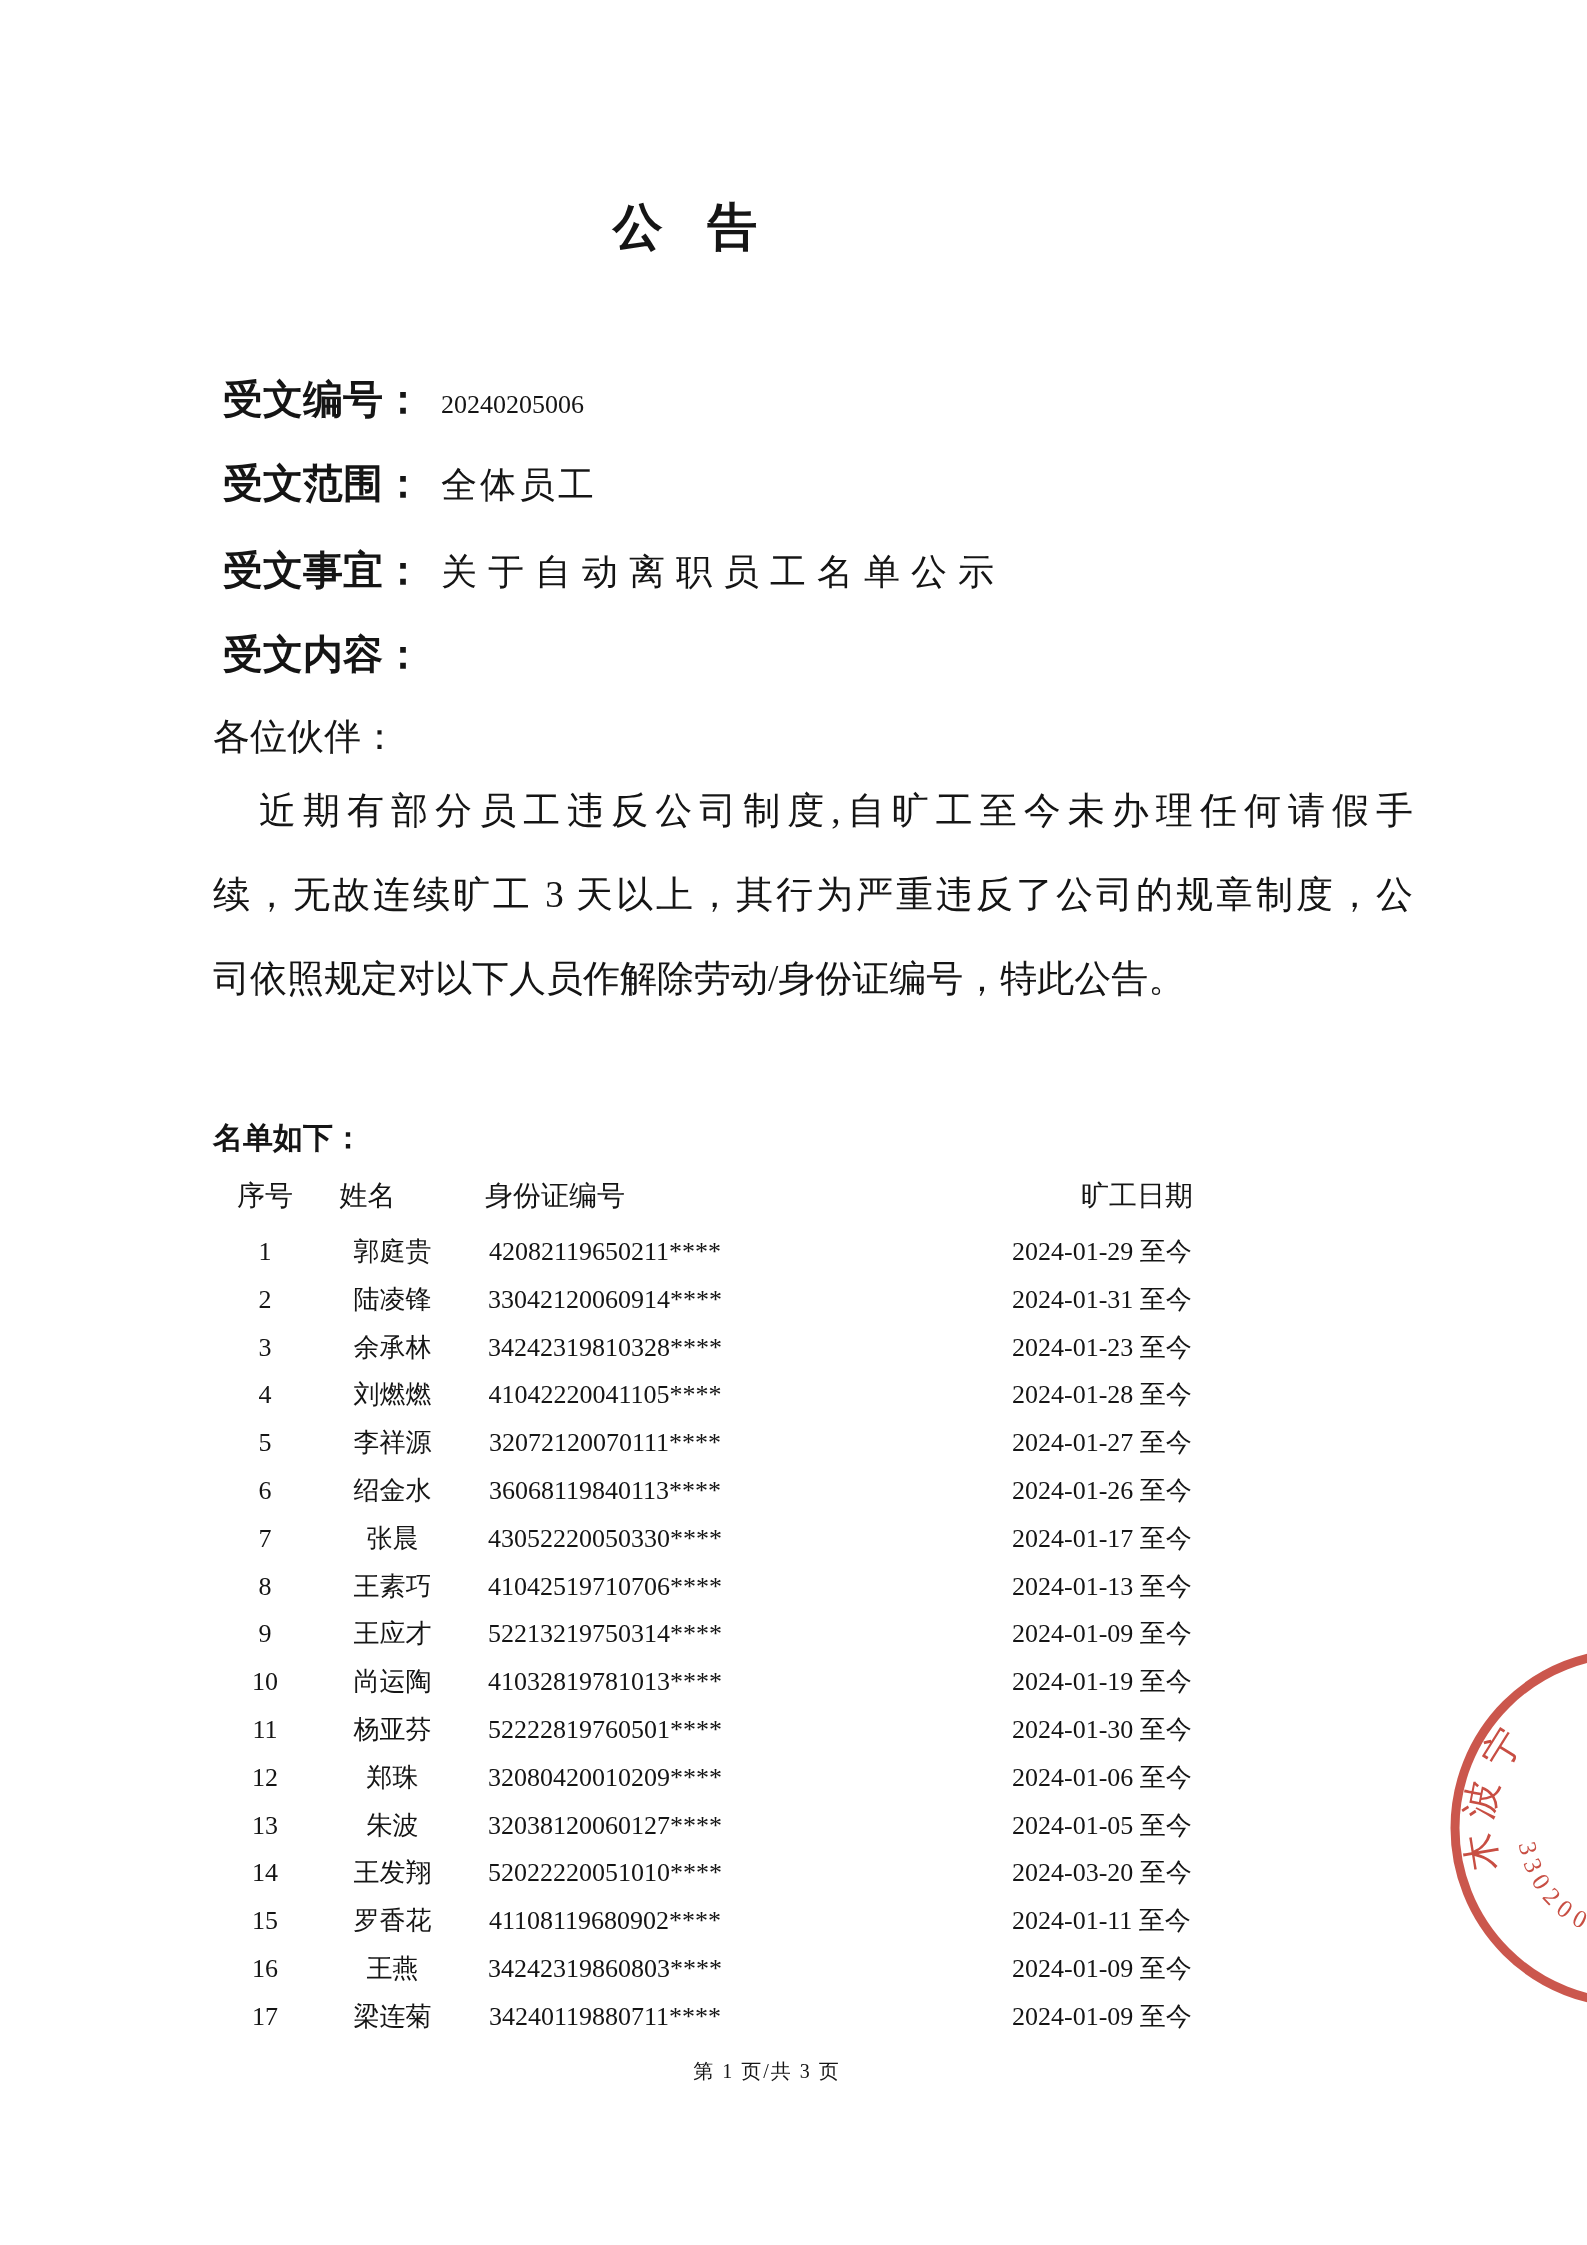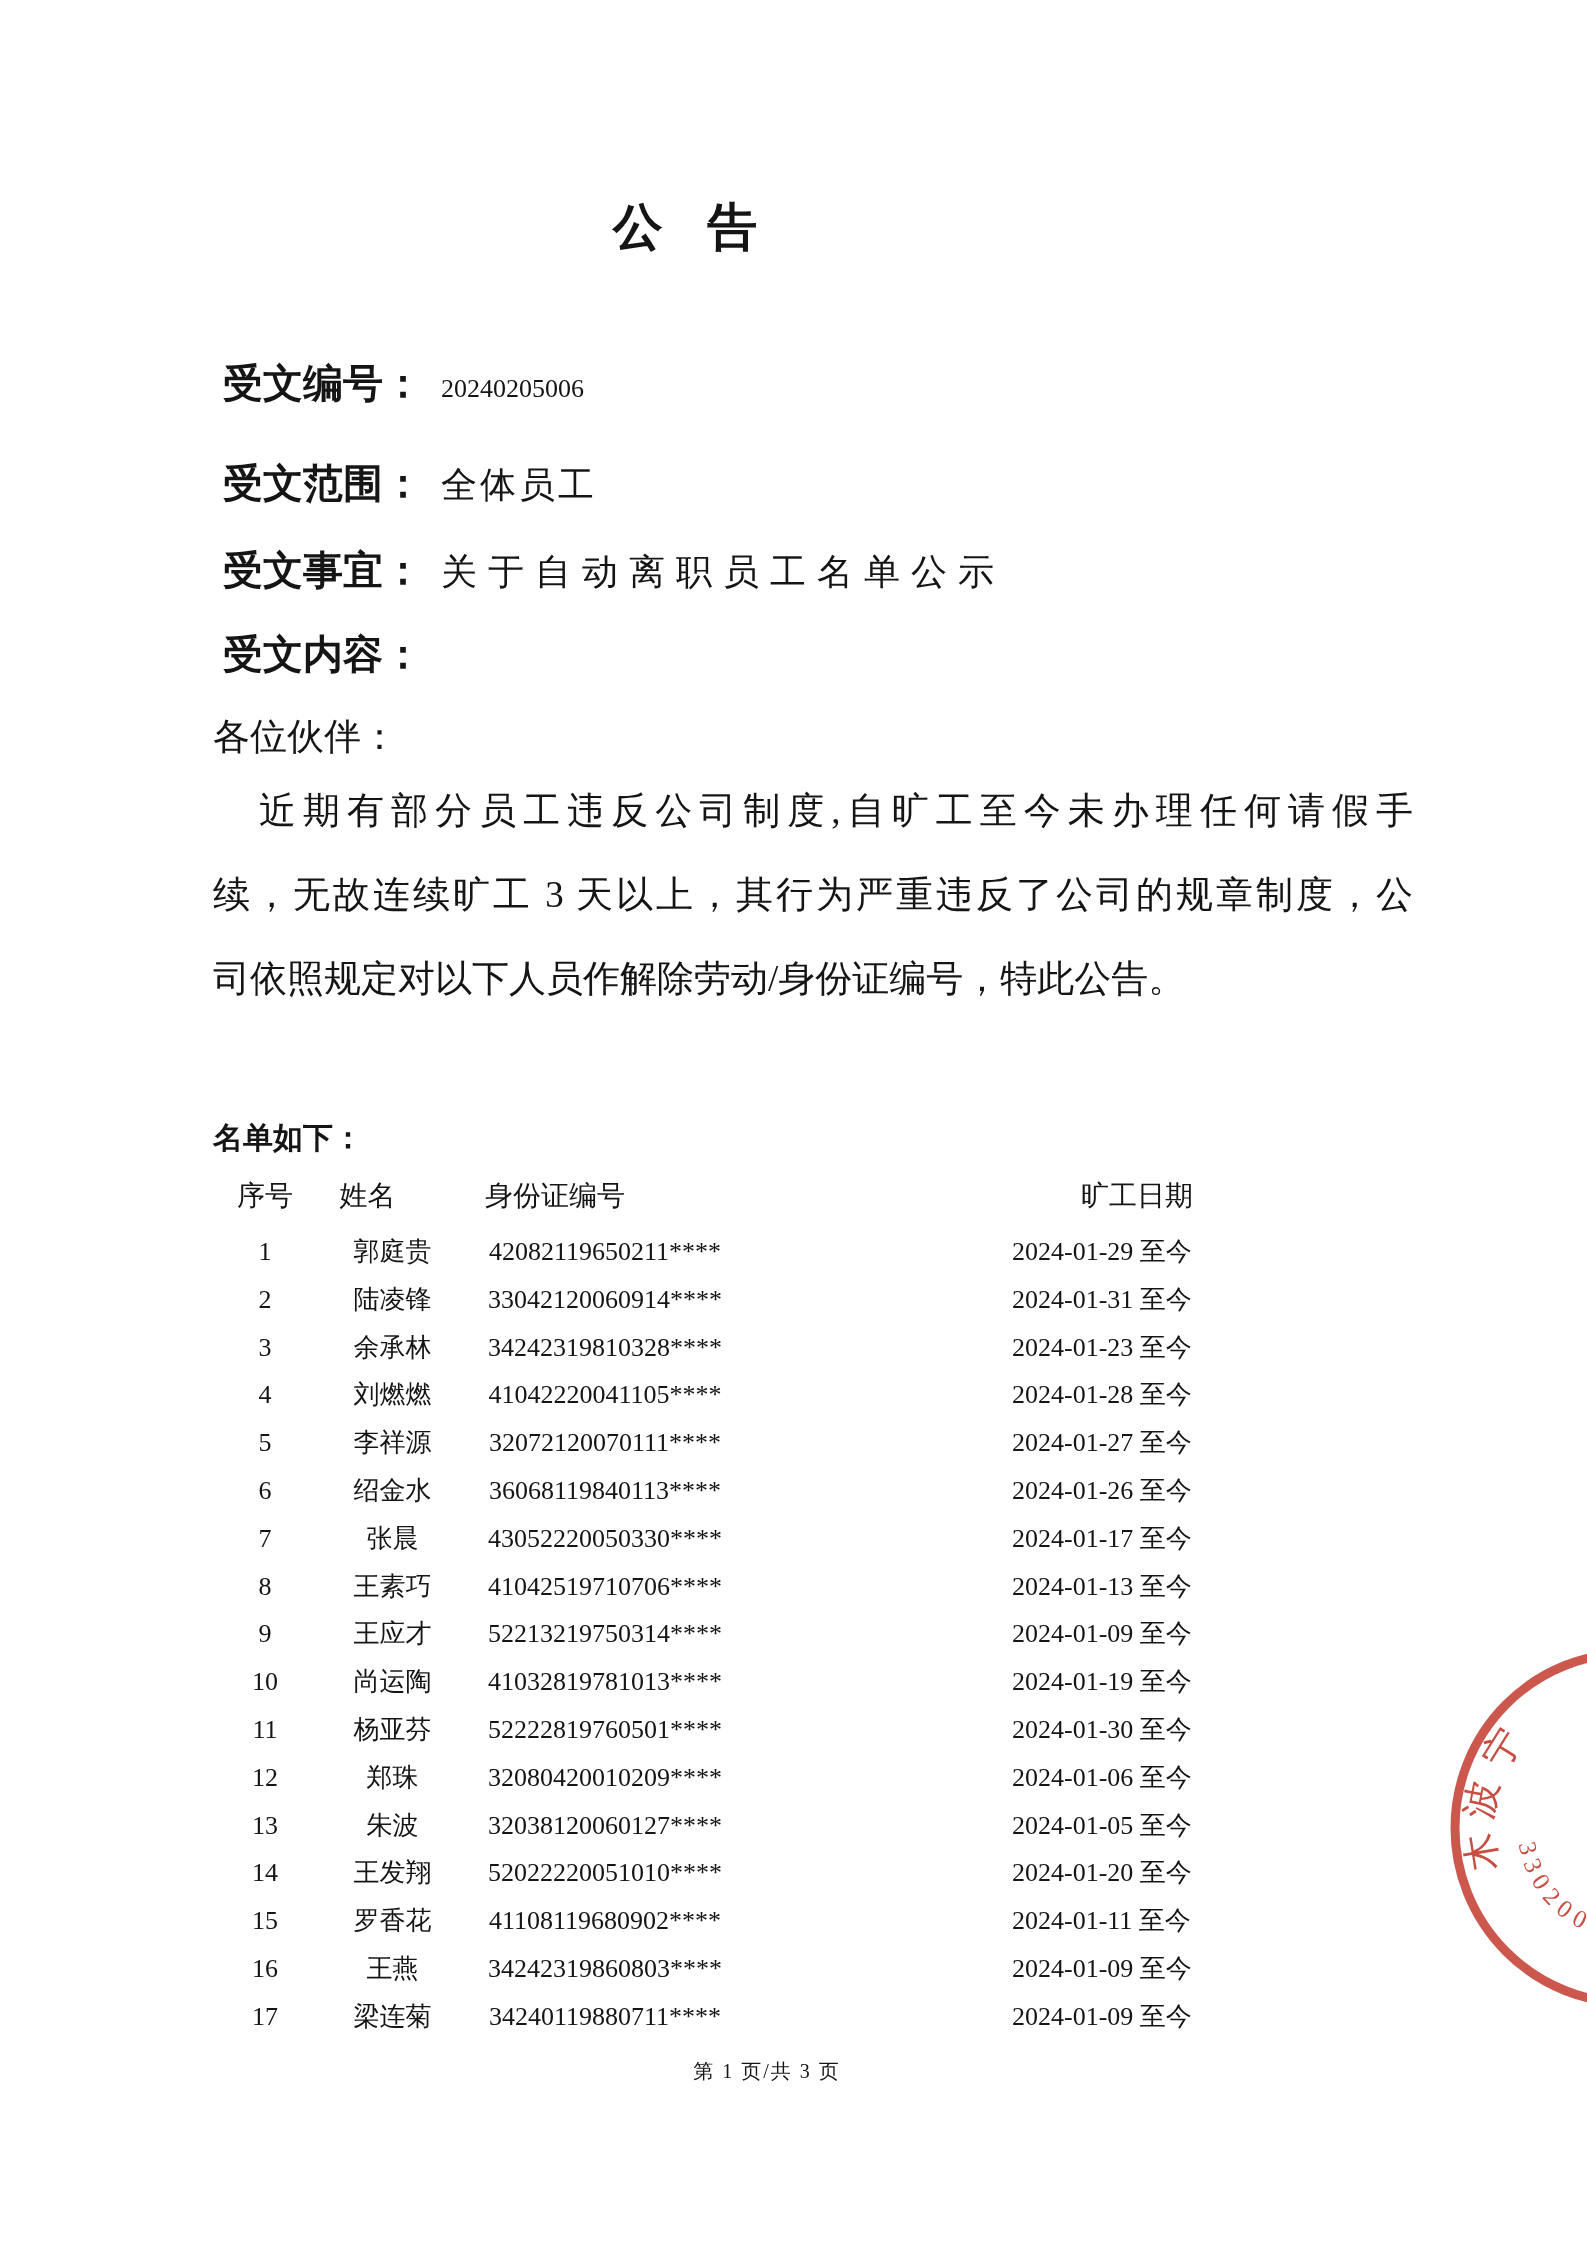--- a/index.html
+++ b/index.html
@@ -14,21 +14,21 @@
   }
   .title{
     position:absolute;top:194px;left:0;width:1386px;
     margin:0;text-align:center;
     font-size:50px;font-weight:700;letter-spacing:16px;
   }
   .field{
     position:absolute;left:223px;
     display:flex;align-items:baseline;white-space:nowrap;
   }
-  .f0{top:356px;} .f1{top:456px;} .f2{top:543px;} .f3{top:627px;}
+  .f0{top:372px;} .f1{top:456px;} .f2{top:543px;} .f3{top:627px;}
   .flabel{font-size:40px;font-weight:700;}
   .fvalue{margin-left:18px;font-size:36px;}
   .v-num{font-size:26px;}
   .v-scope{letter-spacing:3px;}
   .v-subject{letter-spacing:11px;}
   .salutation{
     position:absolute;left:213px;top:712px;
     font-size:37px;
   }
   .para{
@@ -186,21 +186,21 @@
       <div class="trow" style="">
       <span class="c1">13</span>
       <span class="c2">朱波</span>
       <span class="c3">32038120060127****</span>
       <span class="c4">2024-01-05 至今</span>
     </div>
       <div class="trow" style="">
       <span class="c1">14</span>
       <span class="c2">王发翔</span>
       <span class="c3">52022220051010****</span>
-      <span class="c4">2024-01-20 至今</span>
+      <span class="c4">2024-03-20 至今</span>
     </div>
       <div class="trow" style="">
       <span class="c1">15</span>
       <span class="c2">罗香花</span>
       <span class="c3">41108119680902****</span>
       <span class="c4">2024-01-11 至今</span>
     </div>
       <div class="trow" style="">
       <span class="c1">16</span>
       <span class="c2">王燕</span>

